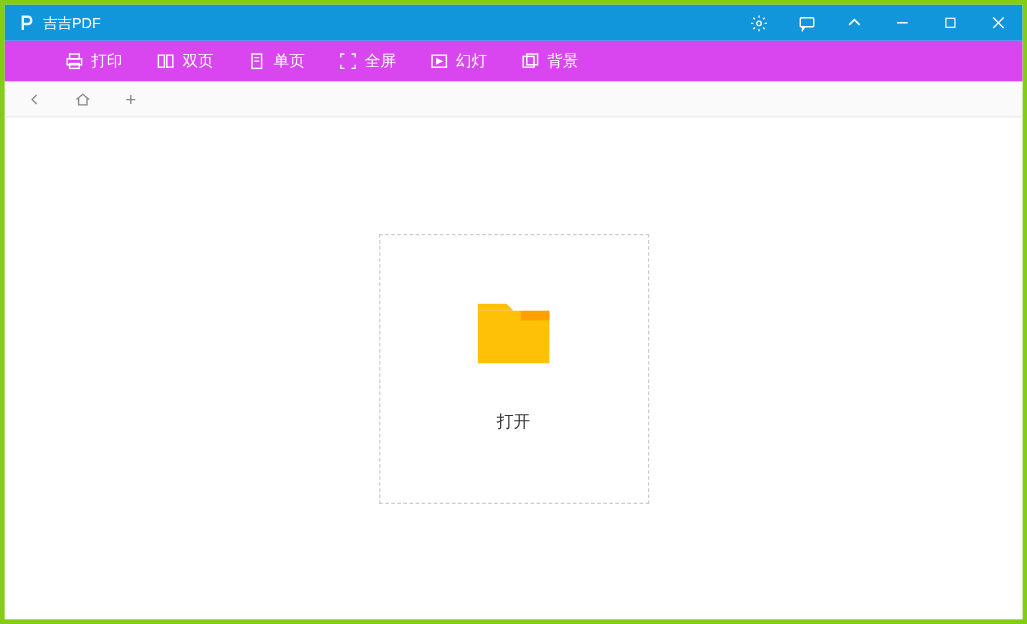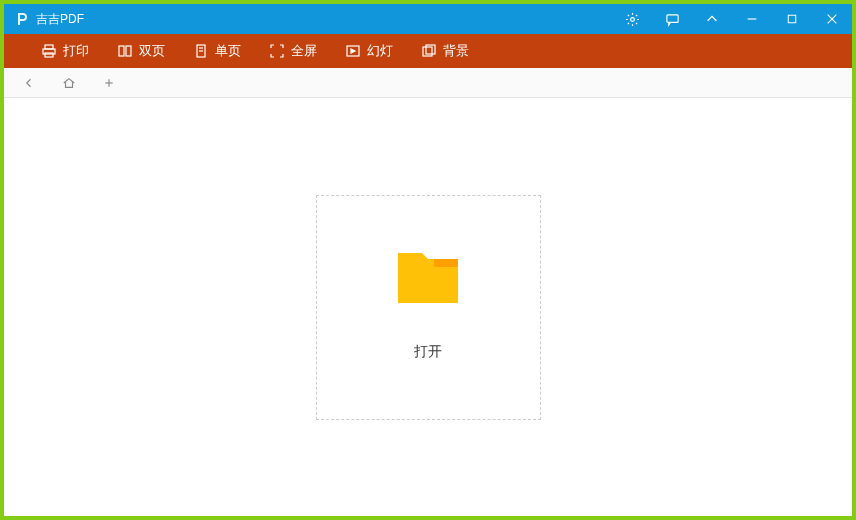--- a/index.html
+++ b/index.html
@@ -3,21 +3,21 @@
 <meta charset="utf-8">
 <style>
 * { margin: 0; padding: 0; box-sizing: border-box; }
 body { font-family: "Microsoft YaHei", sans-serif; background: #fff; }
 .window { width: 856px; height: 520px; display: flex; flex-direction: column; border: 4px solid #84cc16; }
 .titlebar { height: 30px; background: #1296db; display: flex; align-items: center; color: #fff; padding-left: 10px; }
 .titlebar .logo { display: flex; align-items: center; font-size: 12px; gap: 6px; }
 .titlebar .spacer { flex: 1; }
 .titlebar .controls { display: flex; height: 100%; }
 .titlebar .ctrl { width: 40px; display: flex; align-items: center; justify-content: center; cursor: pointer; }
-.toolbar { height: 34px; background: #c2410c; display: flex; align-items: center; padding-left: 37px; gap: 28px; color: #fff; font-size: 13px; }
+.toolbar { height: 34px; background: #d946ef; display: flex; align-items: center; padding-left: 50px; gap: 28px; color: #fff; font-size: 13px; }
 .tool { display: flex; align-items: center; gap: 6px; cursor: pointer; }
 .tabbar { height: 30px; background: #fafafa; border-bottom: 1px solid #e5e5e5; display: flex; align-items: center; padding-left: 15px; gap: 20px; }
 .tabbtn { width: 20px; height: 20px; display: flex; align-items: center; justify-content: center; cursor: pointer; color: #666; }
 .content { flex: 1; display: flex; align-items: center; justify-content: center; background: #fff; }
 .openbox { width: 225px; height: 225px; border: 1px dashed #ccc; display: flex; flex-direction: column; align-items: center; justify-content: center; gap: 40px; cursor: pointer; }
 .openlabel { font-size: 14px; color: #333; }
 svg { display: block; }
 </style>
 </head>
 <body>

